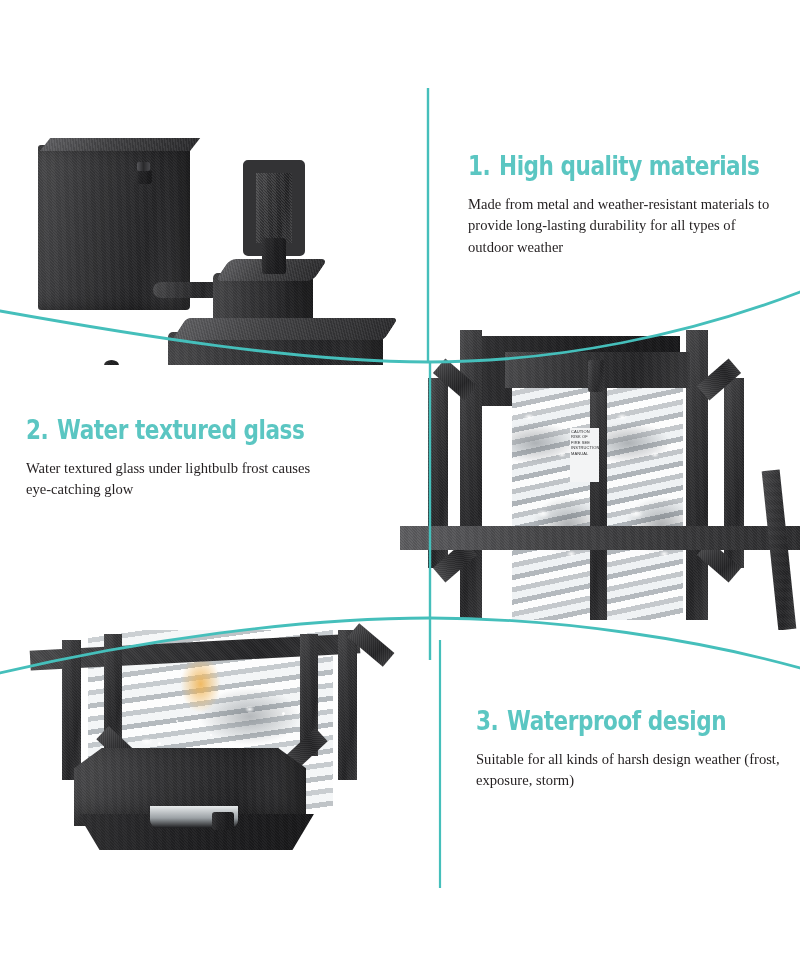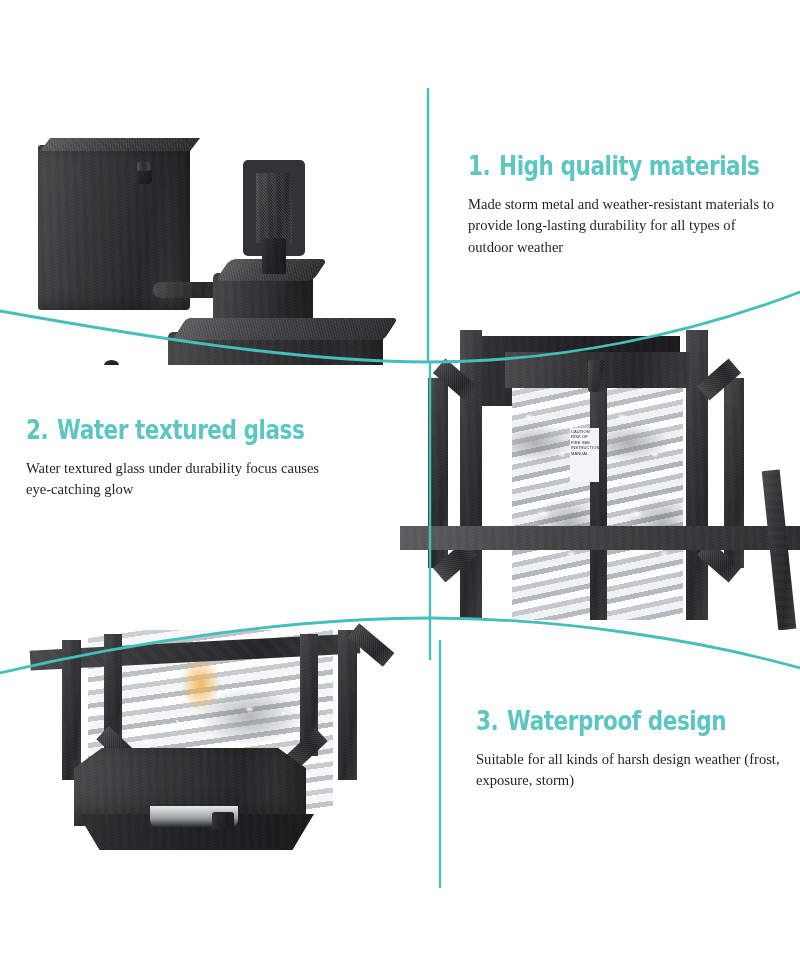--- a/index.html
+++ b/index.html
@@ -254,29 +254,29 @@
     <path d="M 0 673 C 140 640, 300 618, 430 618 C 560 618, 700 640, 800 668" stroke="#45bfbb" stroke-width="2.8" fill="none" stroke-linecap="round"></path>
 
     <line x1="440" y1="640" x2="440" y2="888" stroke="#45bfbb" stroke-width="2.2"></line>
   </svg>
 
   <div class="feature" style="left:468px; top:150px; width:312px;">
     <div class="feature-head" style="color:#5bc6c2;">
       <span class="feature-num">1.</span>
       <span>High quality materials</span>
     </div>
-    <div class="feature-body">Made storm metal and weather-resistant materials to provide long-lasting durability for all types of outdoor weather</div>
+    <div class="feature-body">Made from metal and weather-resistant materials to provide long-lasting durability for all types of outdoor weather</div>
   </div>
 
   <div class="feature" style="left:26px; top:414px; width:300px;">
     <div class="feature-head" style="color:#5bc6c2;">
       <span class="feature-num">2.</span>
       <span>Water textured glass</span>
     </div>
-    <div class="feature-body">Water textured glass under durability focus causes eye-catching glow</div>
+    <div class="feature-body">Water textured glass under lightbulb frost causes eye-catching glow</div>
   </div>
 
   <div class="feature" style="left:476px; top:705px; width:310px;">
     <div class="feature-head" style="color:#5bc6c2;">
       <span class="feature-num">3.</span>
       <span>Waterproof design</span>
     </div>
     <div class="feature-body">Suitable for all kinds of harsh design weather (frost, exposure, storm)</div>
   </div>
 

